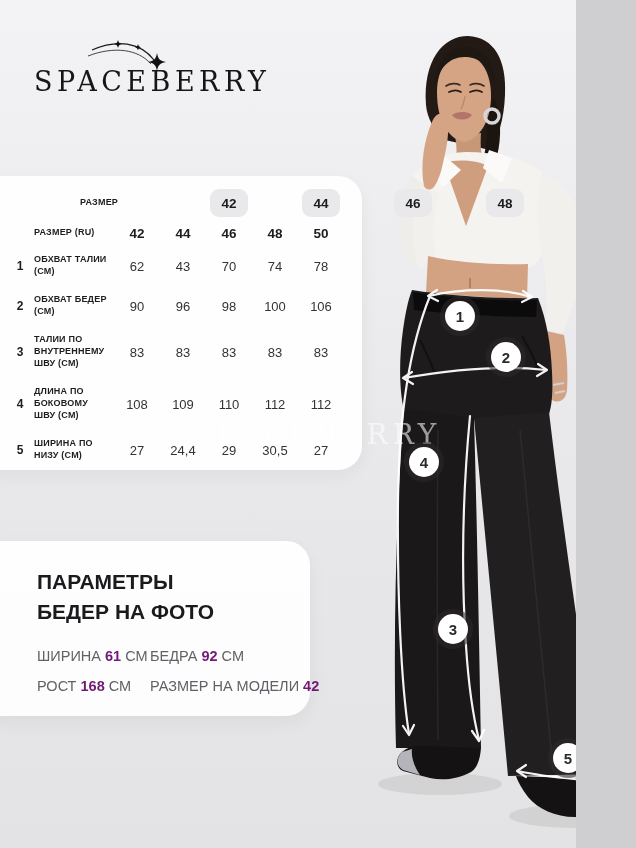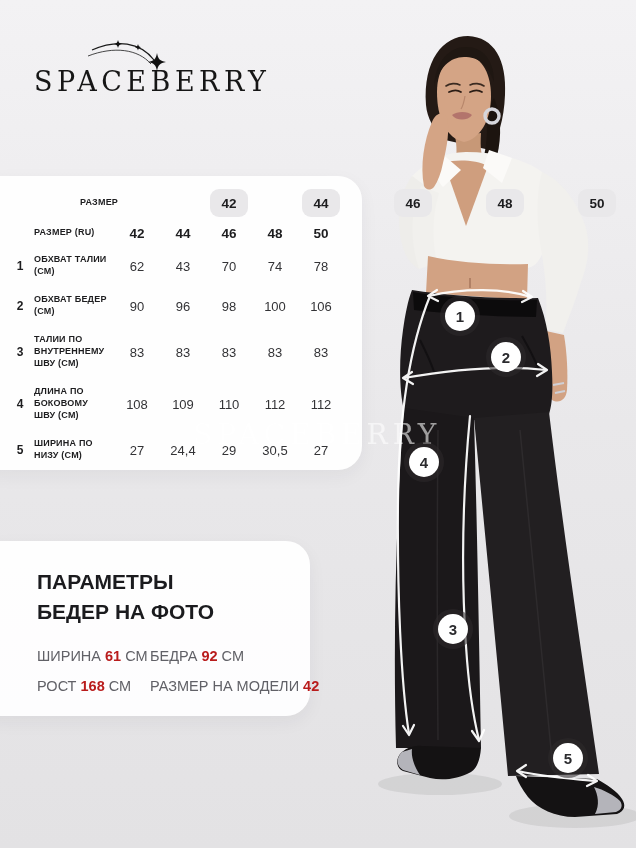--- a/index.html
+++ b/index.html
@@ -1,17 +1,17 @@
 <!DOCTYPE html>
 <html><head>
 <meta charset="utf-8">
 <style>
   html,body{margin:0;padding:0;background:#cfcfd2;}
   .canvas{
-    position:relative;width:636px;height:848px;overflow:hidden;
+    position:relative;width:576px;height:848px;overflow:hidden;
     font-family:"Liberation Sans", sans-serif;
     background:linear-gradient(180deg,#f3f2f4 0%,#ecebed 40%,#e7e6e8 75%,#e4e3e5 100%);
   }
   
   .photo{position:absolute;inset:0;}
   
   .logo{position:absolute;left:34px;top:44px;width:270px;height:64px;z-index:5;}
   .logo-star{position:absolute;left:28px;top:-8px;}
   .logo-text{
     position:absolute;left:0;top:22px;
@@ -44,21 +44,21 @@
   }
   .num-header{
     position:absolute;left:0;top:38px;width:28px;text-align:center;
     font-size:12px;font-weight:bold;color:#1d1d1f;
   }
   
   .params-inner{position:absolute;left:63px;top:26px;right:14px;}
   .params-title{font-size:21px;font-weight:bold;color:#1b1b1e;line-height:1.45;}
   .p-grid{margin-top:20px;display:grid;grid-template-columns:113px auto;row-gap:14px;column-gap:0;}
   .p-item{font-size:14.5px;color:#616167;white-space:nowrap;}
-  .p-item b{color:#b91c1c;font-weight:bold;}
+  .p-item b{color:#701a75;font-weight:bold;}
   
   .watermark{
     position:absolute;left:193px;top:418px;z-index:6;
     font-family:"DejaVu Serif", serif;font-size:28px;letter-spacing:5px;
     color:rgba(255,255,255,0.58);white-space:nowrap;pointer-events:none;
   }
   
   .marker{
     position:absolute;width:30px;height:30px;border-radius:50%;
     background:#ffffff;box-shadow:0 0 0 5px rgba(45,42,44,0.55);

